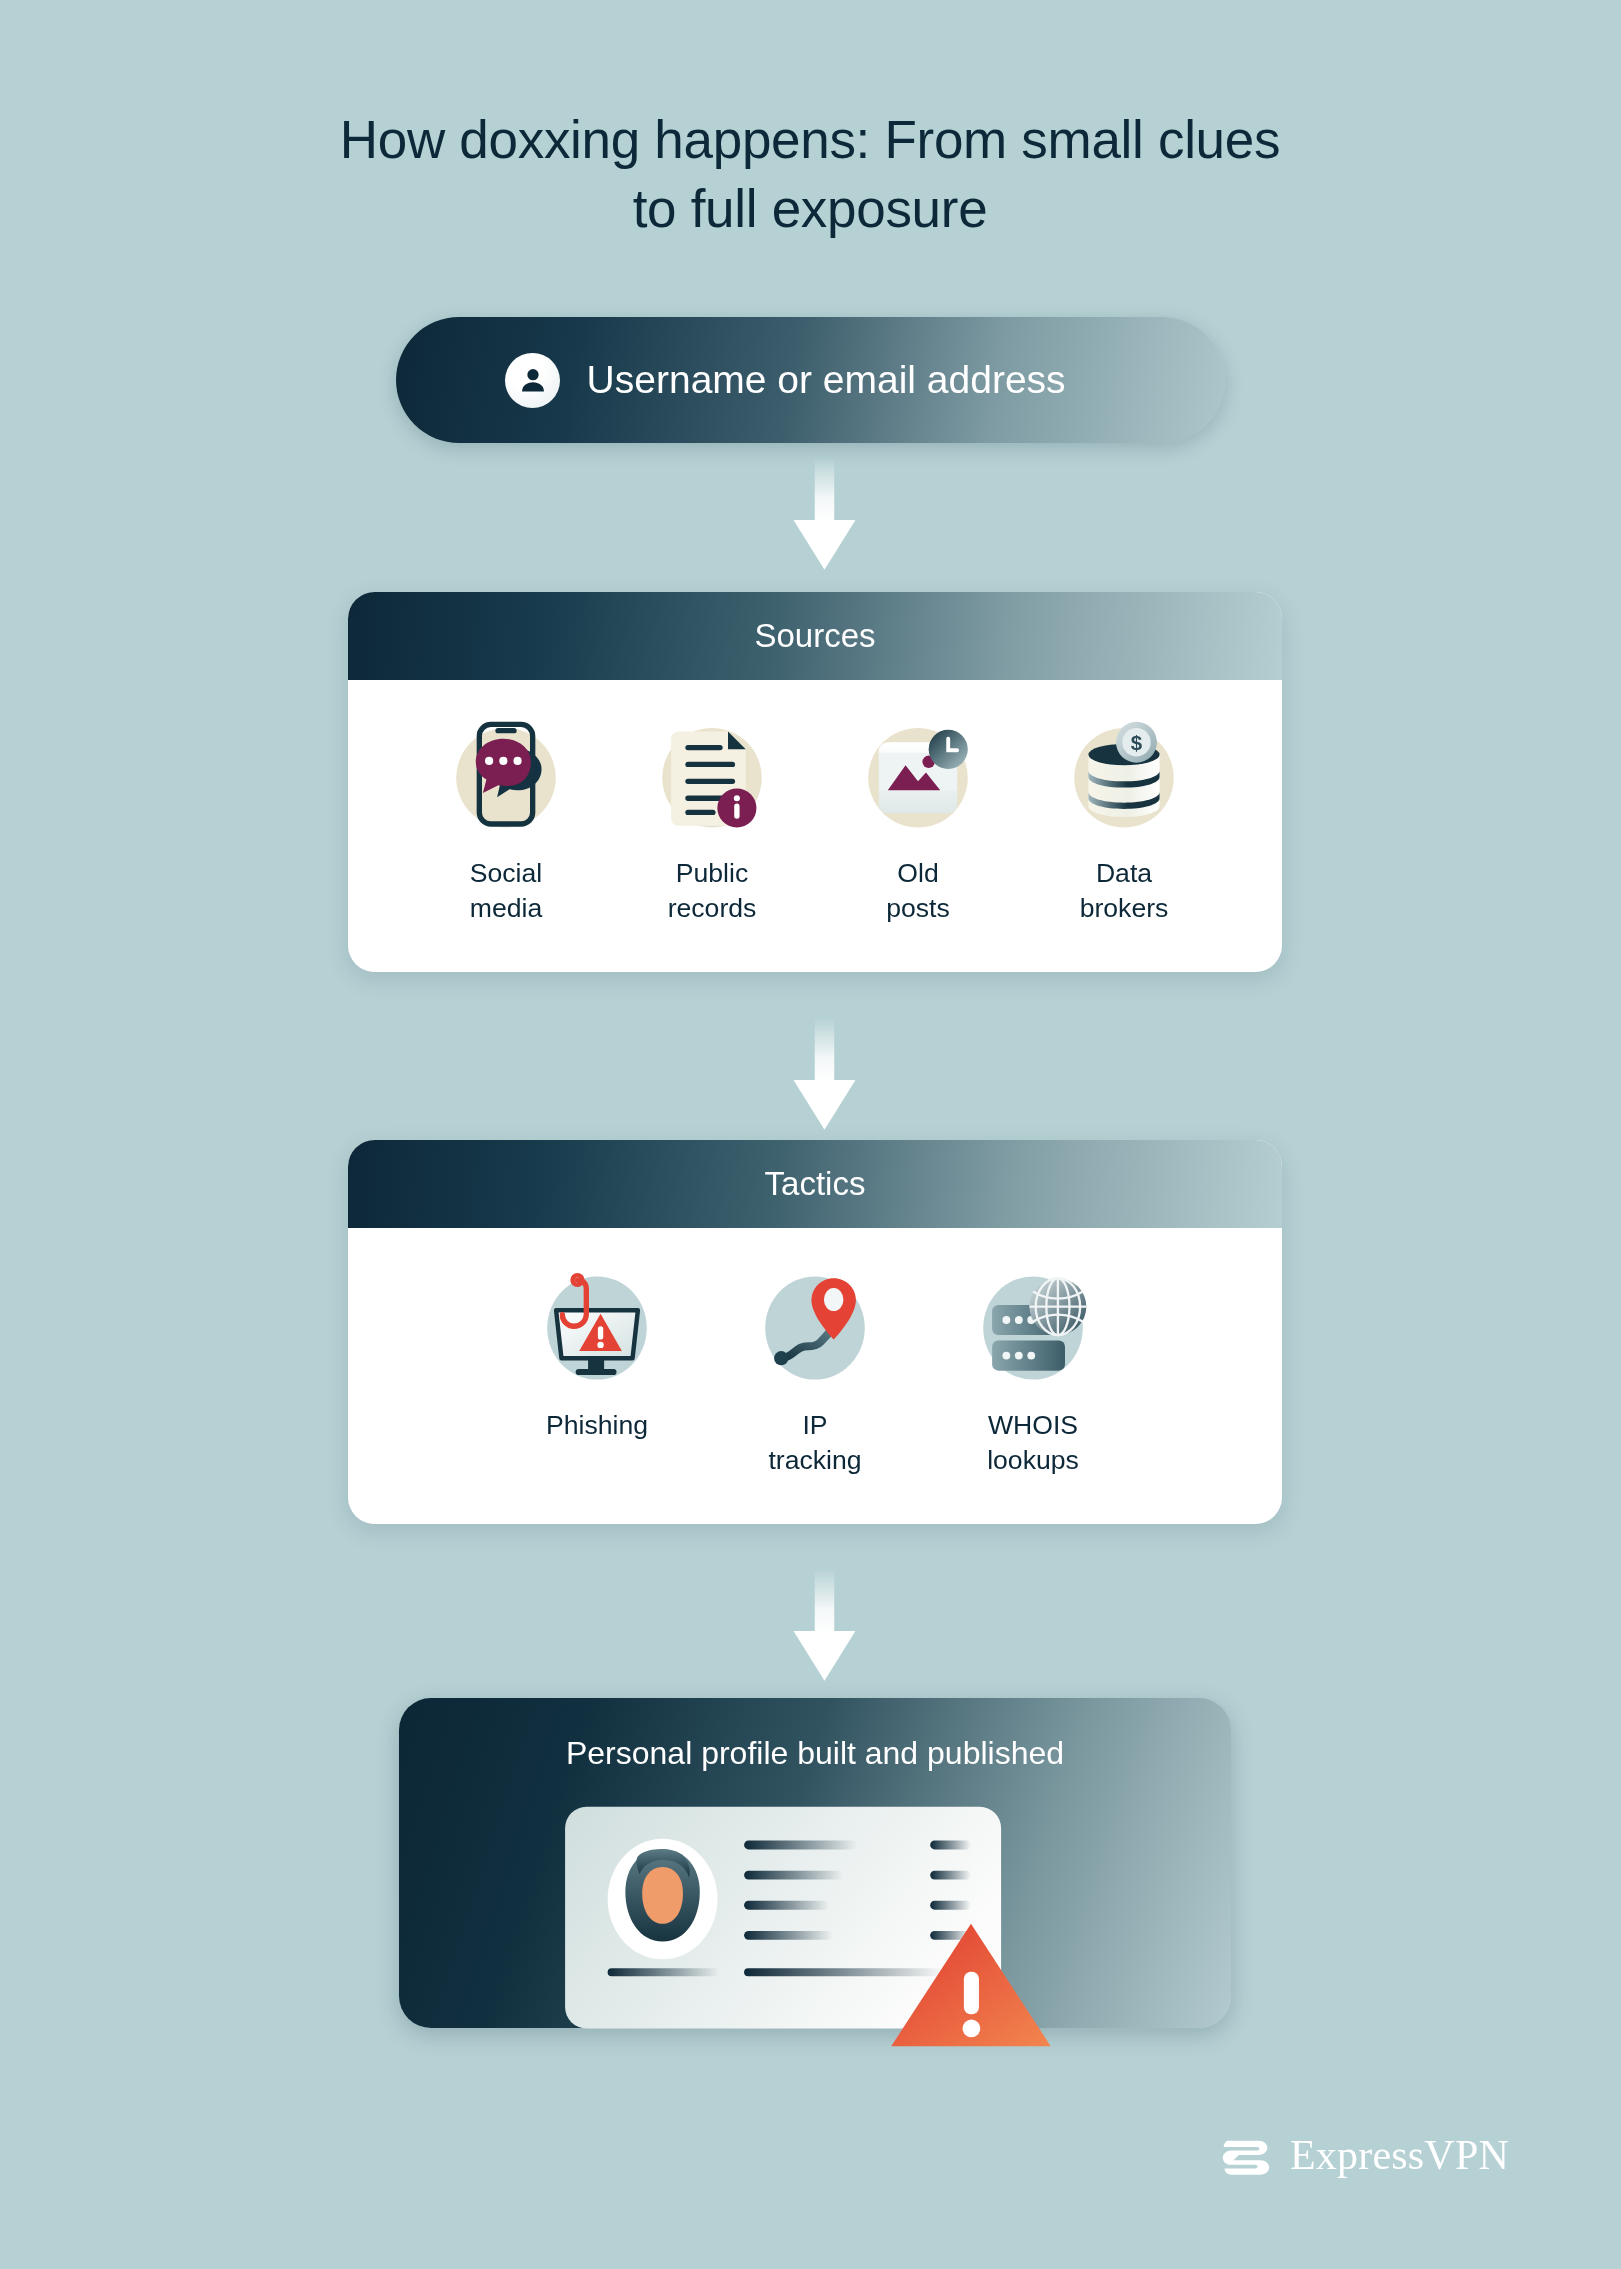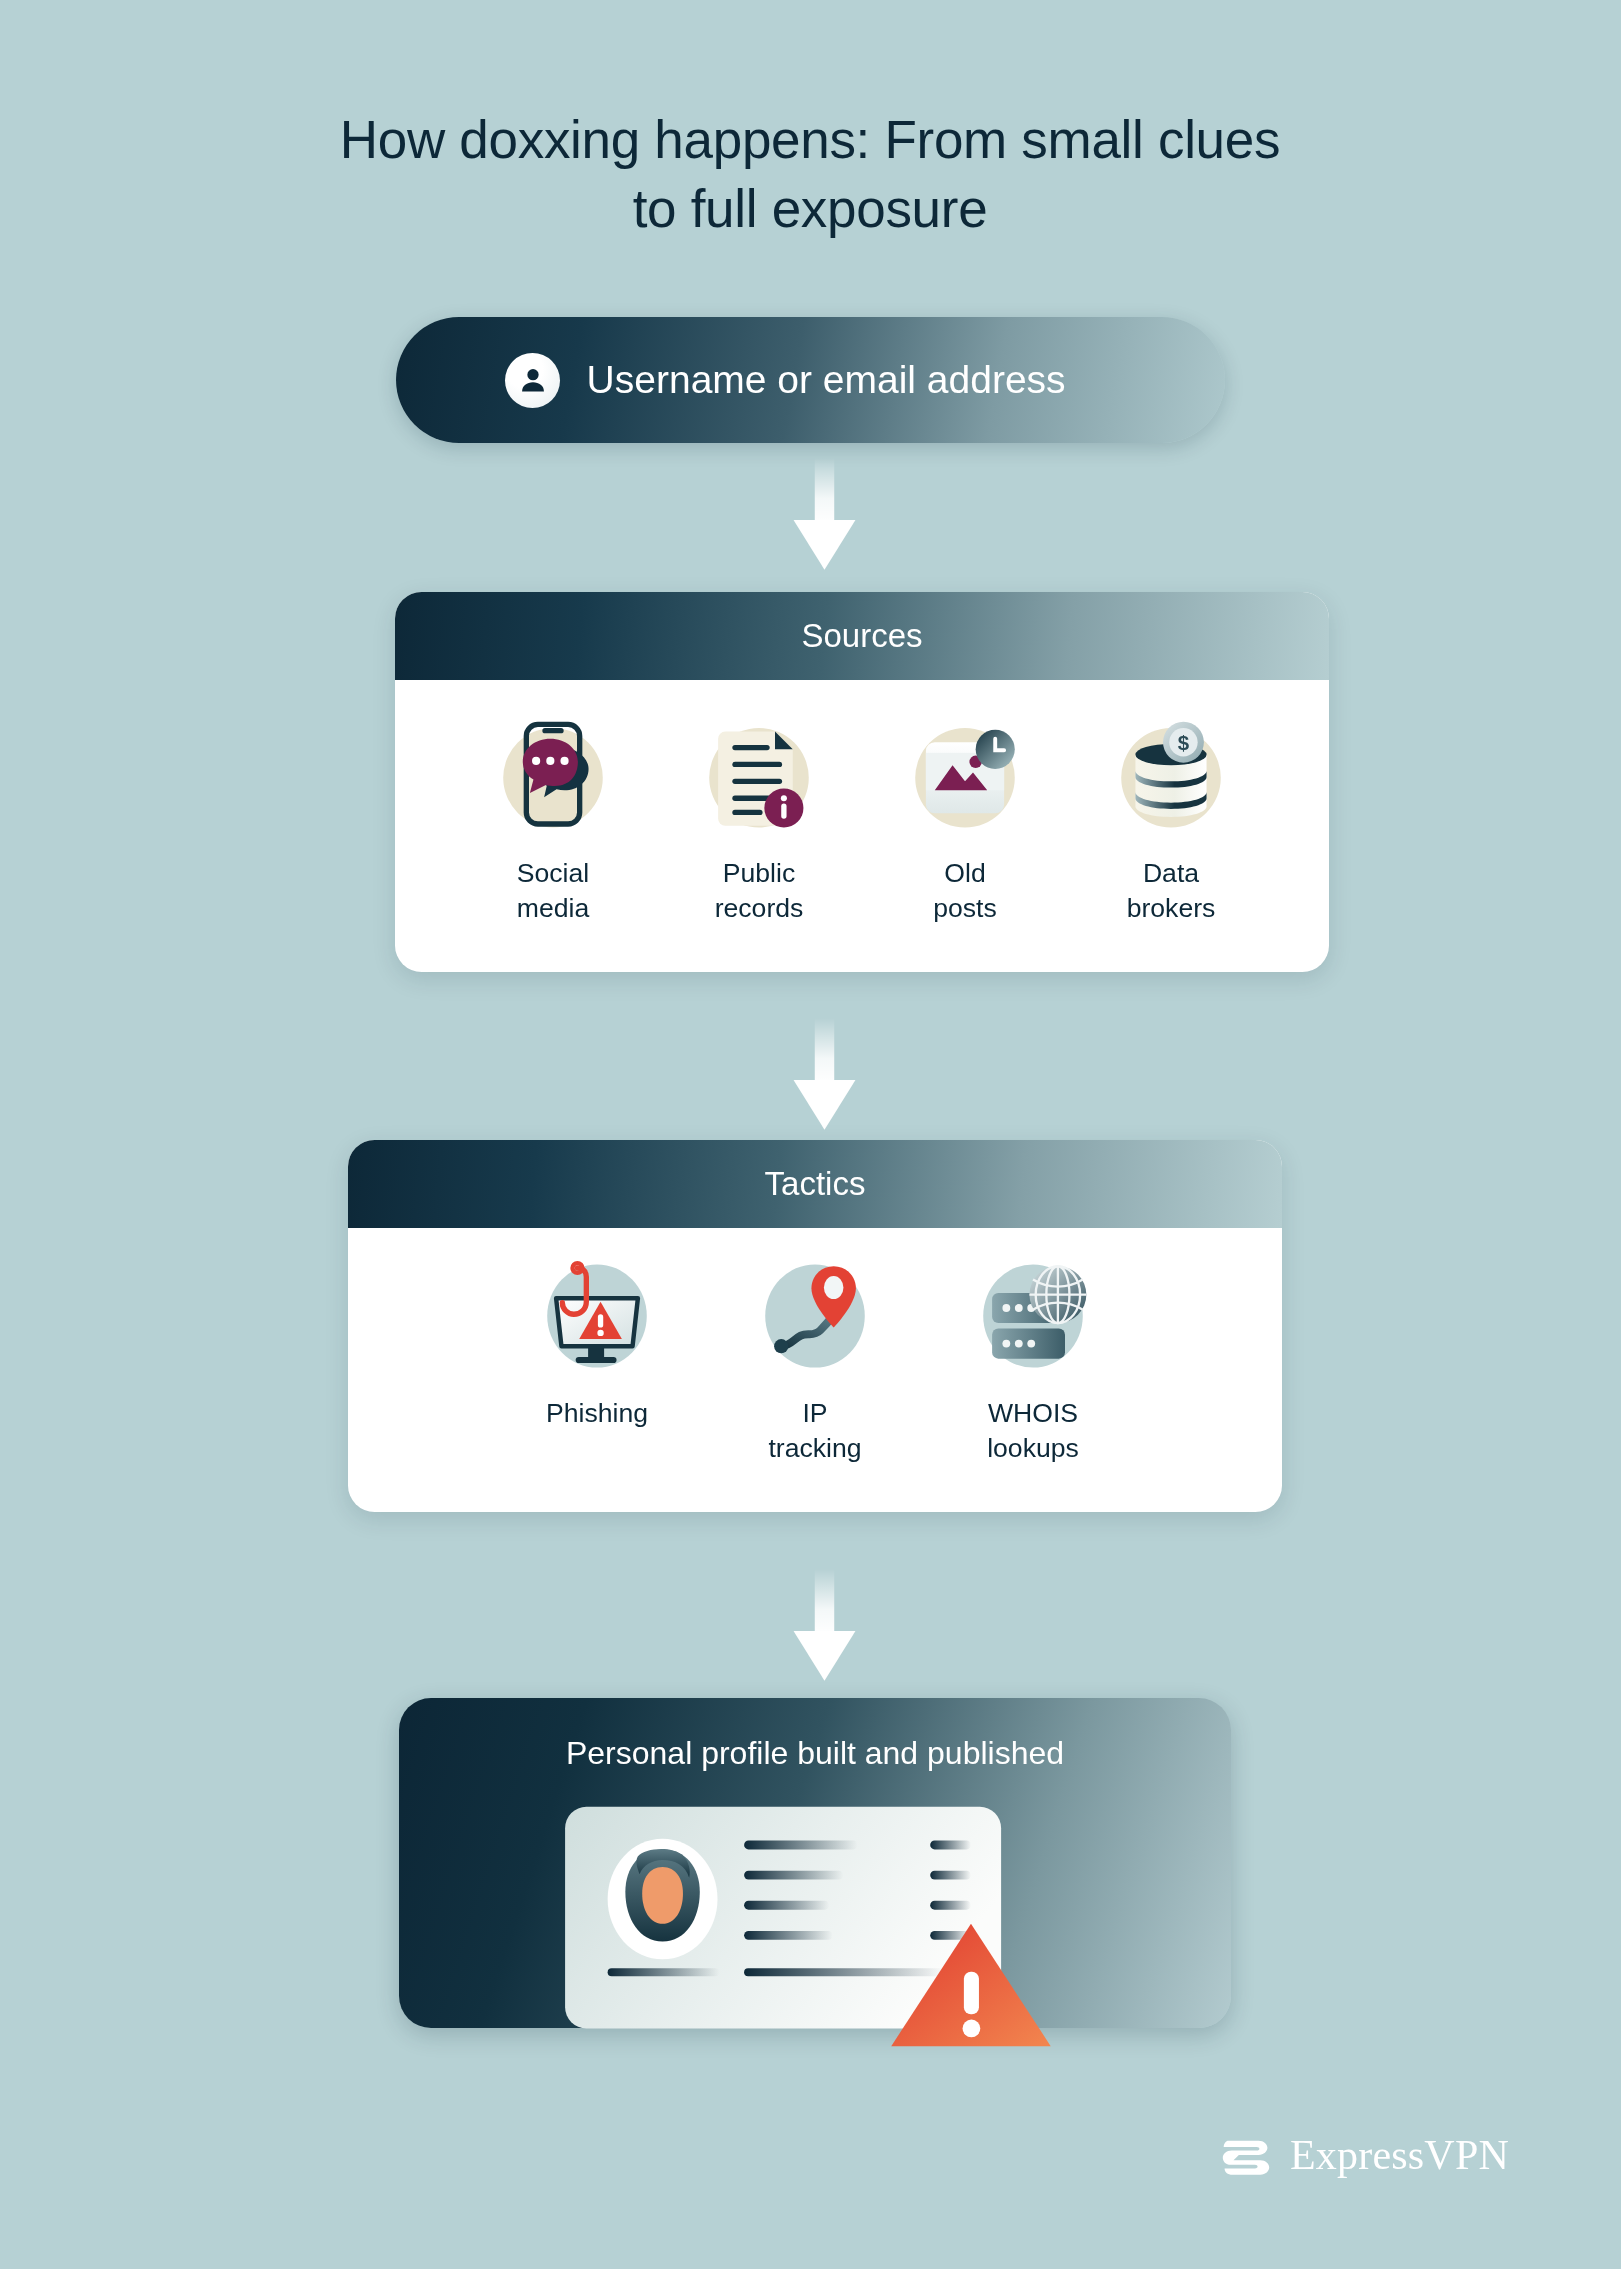--- a/index.html
+++ b/index.html
@@ -59,24 +59,24 @@
     box-shadow: 0 7px 23px rgba(13,40,56,.13);
   }
   .card-head {
     height: 88px;
     background: linear-gradient(95deg, #0d2838 0%, #173a4c 20%, #3f626f 46%, #84a0a7 72%, #b5ced1 100%);
     display: flex; align-items: center; justify-content: center;
   }
   .card-head .head-label { font-size: 33px; color: #ffffff; }
   .card-body { display: flex; justify-content: center; }
 
-  .card-sources { top: 592px; margin-left: 47px; }
+  .card-sources { top: 592px; }
   .card-sources .card-body { padding: 32px 0 46px; gap: 0; }
   .card-tactics { top: 1140px; }
-  .card-tactics .card-body { padding: 24px 0 46px; gap: 0; }
+  .card-tactics .card-body { padding: 36px 0 46px; gap: 0; }
 
   .tile { width: 206px; display: flex; flex-direction: column; align-items: center; }
   .tile-ico { width: 128px; height: 128px; display:block; }
   .tile-label {
     margin-top: 16px; text-align: center;
     font-size: 26.6px; line-height: 35px; color: #0d2838;
   }
 
   
   .card-tactics .tile { width: 218px; }

